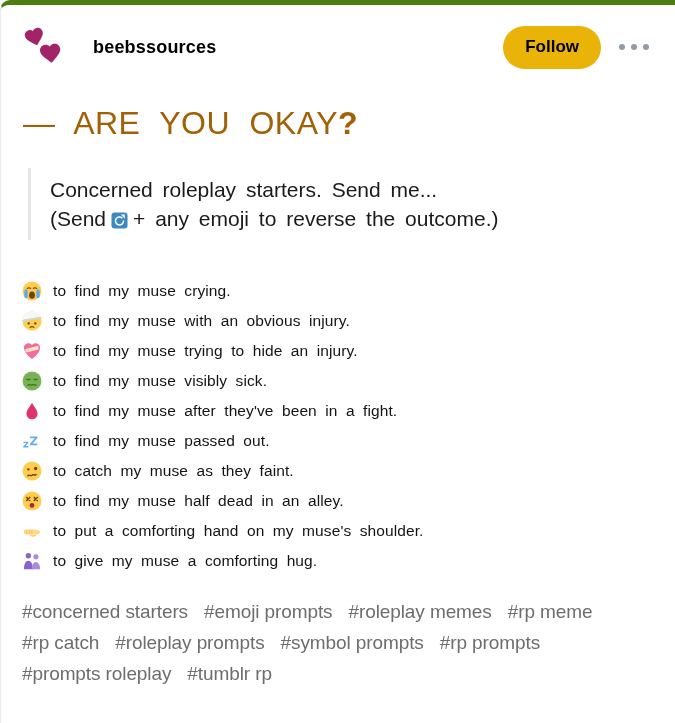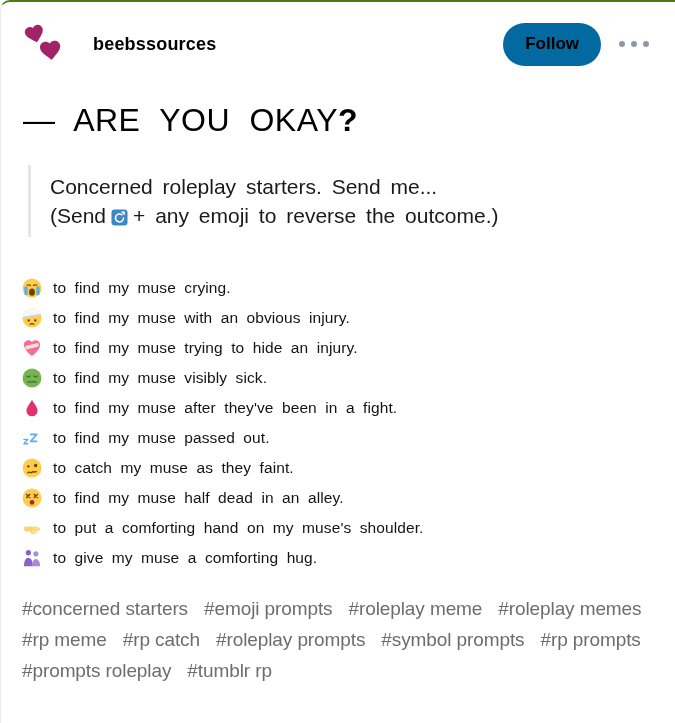--- a/index.html
+++ b/index.html
@@ -1,31 +1,31 @@
 <!DOCTYPE html>
 <html><head>
 <meta charset="utf-8">
 <style>
   html,body{margin:0;padding:0;background:#fff;overflow:hidden;}
   body{width:675px;height:723px;font-family:"Liberation Sans",sans-serif;color:#111;}
   .post{box-sizing:border-box;width:675px;height:723px;background:#fff;
-        border-left:1px solid #e8eaed;border-top:2px solid #4d7c0f;border-top-left-radius:10px;
+        border-left:1px solid #e8eaed;border-top:5px solid #4d7c0f;border-top-left-radius:10px;
         padding:0 22px 18px 21px;}
   
   .hdr{display:flex;align-items:center;padding-top:18px;height:48px;}
   .avatar{width:46px;height:46px;flex:0 0 auto;display:flex;align-items:center;justify-content:center;cursor:pointer;}
   .avatar svg{width:46px;height:46px;display:block;}
   .username{font-weight:700;font-size:18px;letter-spacing:.2px;margin-left:25px;color:#000;cursor:pointer;}
   .spacer{flex:1;}
-  .follow{border:none;background:#0369a1;border-radius:22px;height:43px;padding:0 22px;
+  .follow{border:none;background:#eab308;border-radius:22px;height:43px;padding:0 22px;
           font-family:inherit;font-size:17px;font-weight:600;color:#000;cursor:pointer;}
   .meatball{margin-left:17px;margin-right:3px;cursor:pointer;display:flex;align-items:center;}
   .meatball svg{display:block;}
   
-  .title{margin:34px 0 16px 1px;font-size:32px;line-height:37px;font-weight:400;color:#000000;
+  .title{margin:34px 0 16px 1px;font-size:32px;line-height:37px;font-weight:400;color:#a16207;
          letter-spacing:.5px;word-spacing:10px;}
   .title .q{font-weight:700;}
   
   .bq{margin:26px 0 0 6px;border-left:3px solid #e6e6e6;padding:7px 0 7px 19px;}
   .bq p{margin:0;font-size:21px;line-height:29px;word-spacing:4px;color:#1a1a1a;}
   .bq .emoji{display:inline-block;width:17px;height:17px;vertical-align:-3px;margin:0 5px;}
   
   .prompts{list-style:none;margin:36px 0 0;padding:0;}
   .prompt{display:flex;align-items:center;height:30px;}
   .prompt .emoji{width:20px;height:20px;flex:0 0 auto;margin-right:11px;}
@@ -196,21 +196,20 @@
         </span>
     <span class="ptext">to give my muse a comforting hug.</span>
   </li>
 </ul>
 
   <div class="tags" id="tag-list">
   <a class="tag">#concerned starters</a>
 
   <a class="tag">#emoji prompts</a>
 
-  <a class="tag">#roleplay meme</a>
 
   <a class="tag">#roleplay memes</a>
 
   <a class="tag">#rp meme</a>
 
   <a class="tag">#rp catch</a>
 
   <a class="tag">#roleplay prompts</a>
 
   <a class="tag">#symbol prompts</a>

